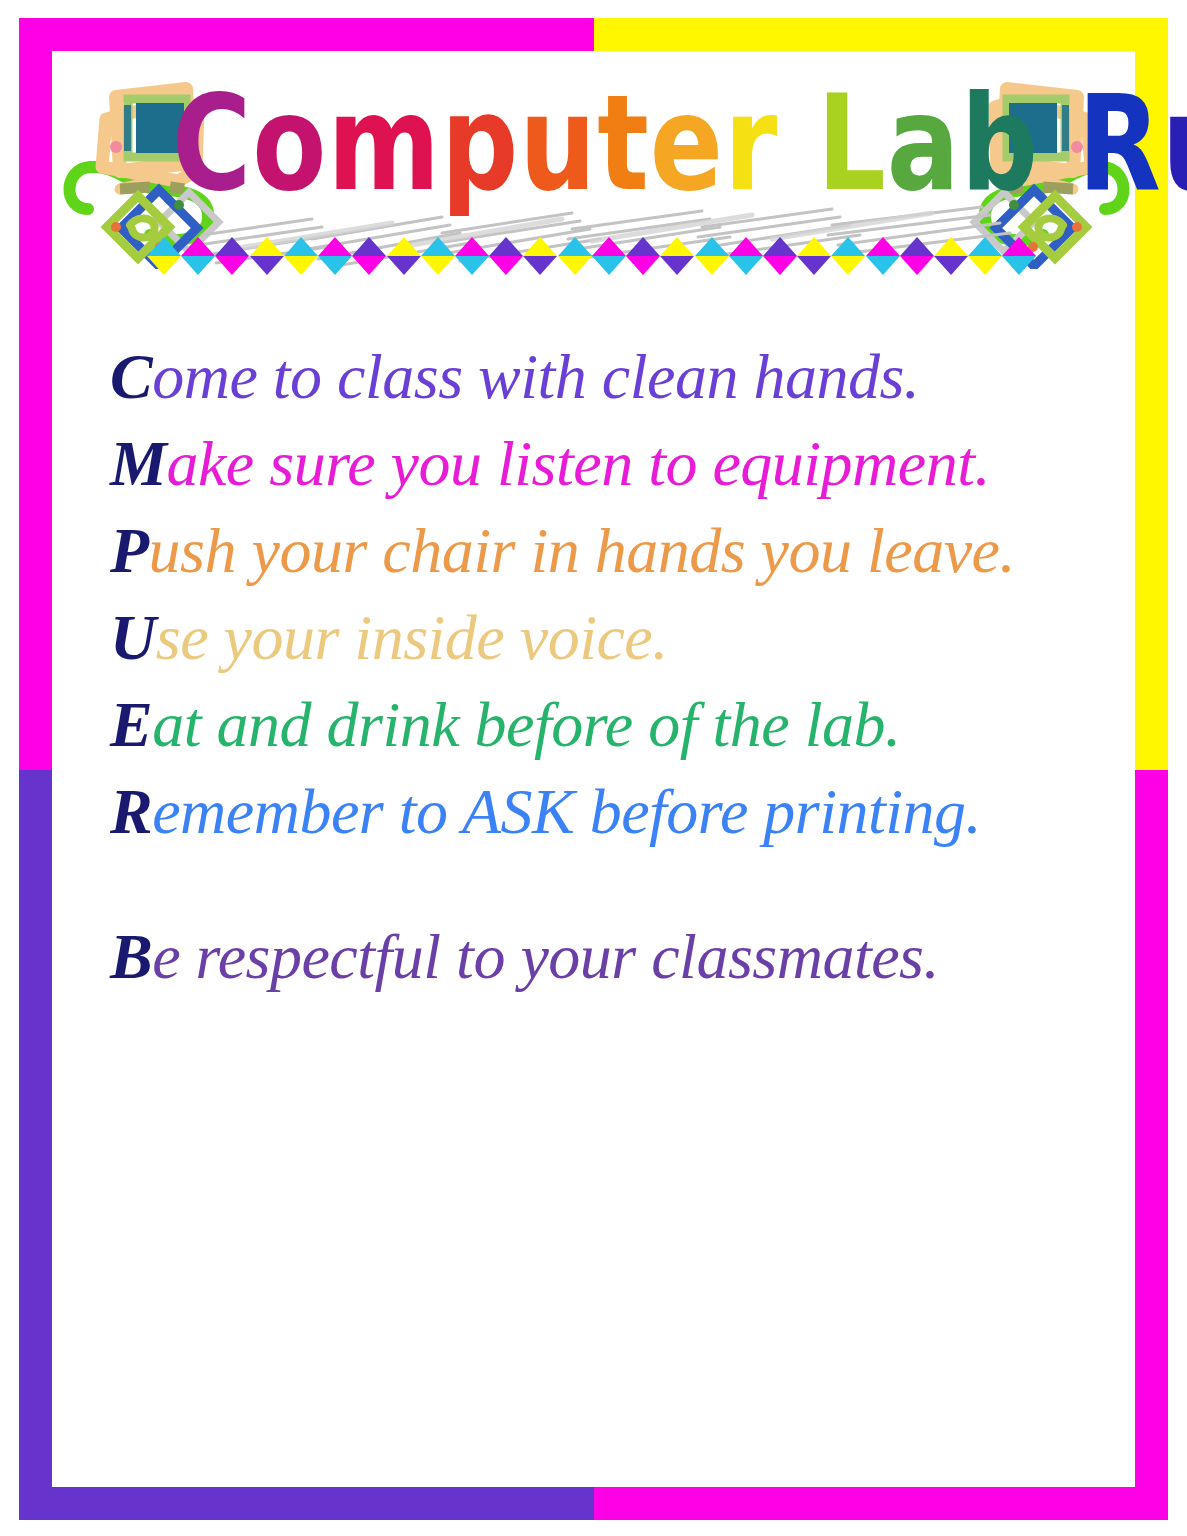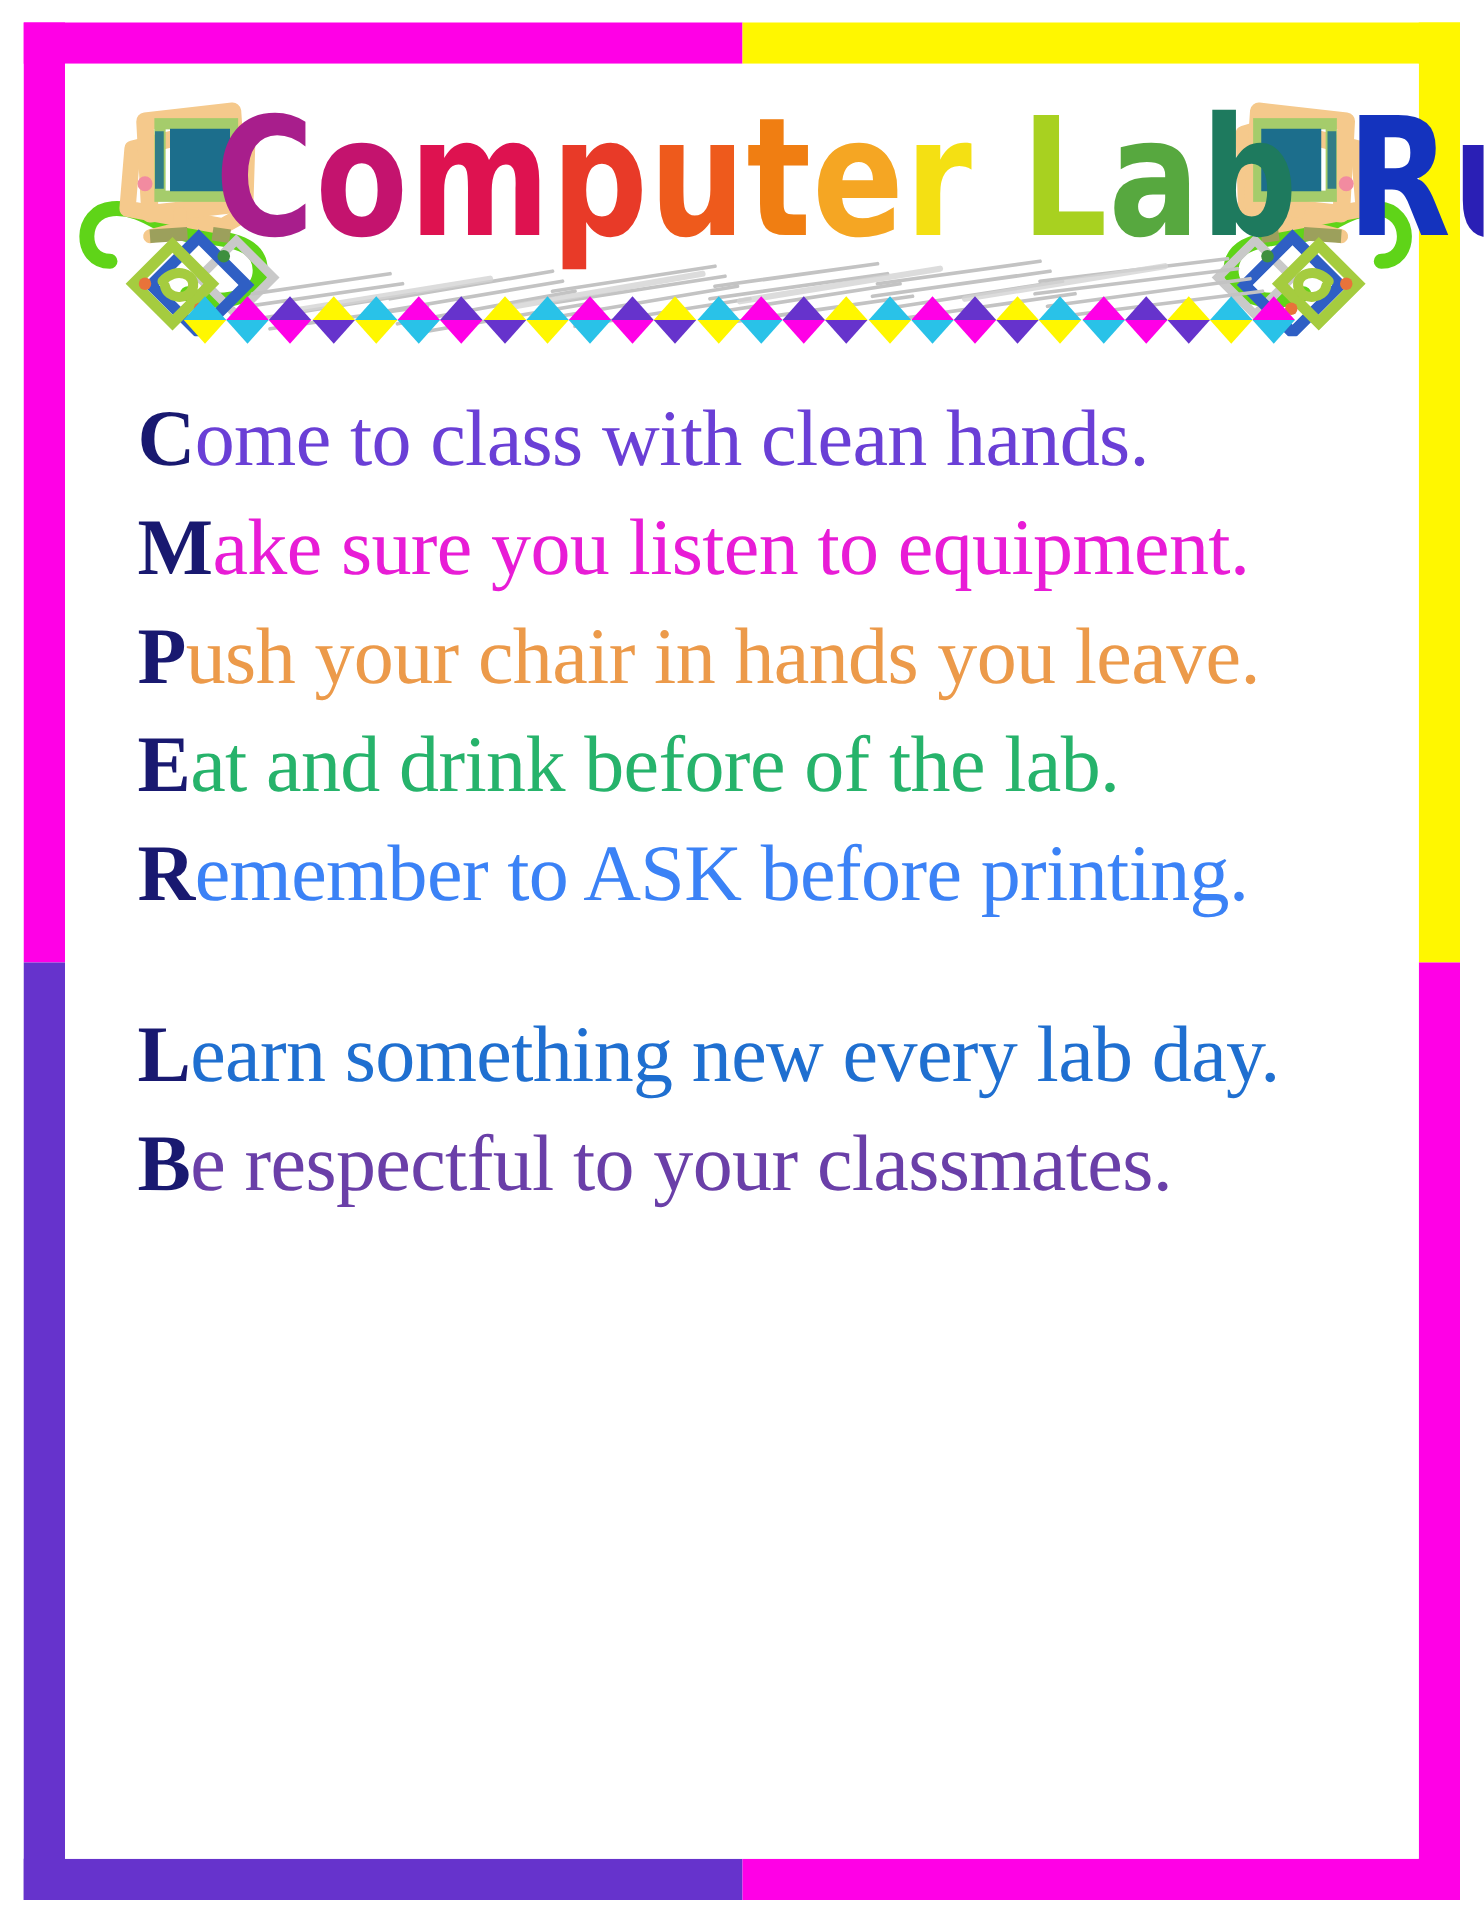--- a/index.html
+++ b/index.html
@@ -117,22 +117,23 @@
     border-left: 17.1px solid transparent;
     border-right: 17.1px solid transparent;
   }
   .tri-up { top: 0;    border-bottom: 19px solid; }
   .tri-dn { bottom: 0; border-top: 19px solid; }
 
   
   .rules {
     position: absolute;
     left: 58px;
-    top: 256px;
+    top: 282px;
     width: 1010px;
+    font-style: italic;
   }
   .rule-line {
     font-family: "Liberation Serif", serif;
     font-size: 64px;
     line-height: 87px;
     white-space: nowrap;
     letter-spacing: -0.5px;
   }
   .rule-line .initial {
     font-weight: 700;
@@ -363,21 +364,21 @@
             <div class="tri-up" style="border-bottom-color: rgb(255, 0, 230);"></div>
             <div class="tri-dn" style="border-top-color: rgb(41, 194, 232);"></div>
           </div>
         </div>
     </div>
 
     <div class="rules" id="rules-list">
         <div class="rule-line"><span class="initial" style="color: rgb(25, 25, 112);">C</span><span class="rest" style="color: rgb(106, 63, 214);">ome to class with clean hands.</span></div>
         <div class="rule-line"><span class="initial" style="color: rgb(25, 25, 112);">M</span><span class="rest" style="color: rgb(232, 28, 214);">ake sure you listen to equipment.</span></div>
         <div class="rule-line"><span class="initial" style="color: rgb(25, 25, 112);">P</span><span class="rest" style="color: rgb(236, 154, 74);">ush your chair in hands you leave.</span></div>
+        <div class="rule-line"><span class="initial" style="color: rgb(25, 25, 112);">U</span><span class="rest" style="color: rgb(235, 201, 127);">se your inside voice.</span></div>
         <div class="rule-line"><span class="initial" style="color: rgb(25, 25, 112);">E</span><span class="rest" style="color: rgb(38, 179, 107);">at and drink before of the lab.</span></div>
         <div class="rule-line"><span class="initial" style="color: rgb(25, 25, 112);">R</span><span class="rest" style="color: #3b82f6;">emember to ASK before printing.</span></div>
         <div class="rule-spacer"></div>
-        <div class="rule-line"><span class="initial" style="color: rgb(25, 25, 112);">L</span><span class="rest" style="color: rgb(31, 111, 208);">earn something new every lab day.</span></div>
         <div class="rule-line"><span class="initial" style="color: rgb(25, 25, 112);">B</span><span class="rest" style="color: rgb(106, 63, 168);">e respectful to your classmates.</span></div>
       </div>
 
   </div>
 </div>
 
 </body></html>

